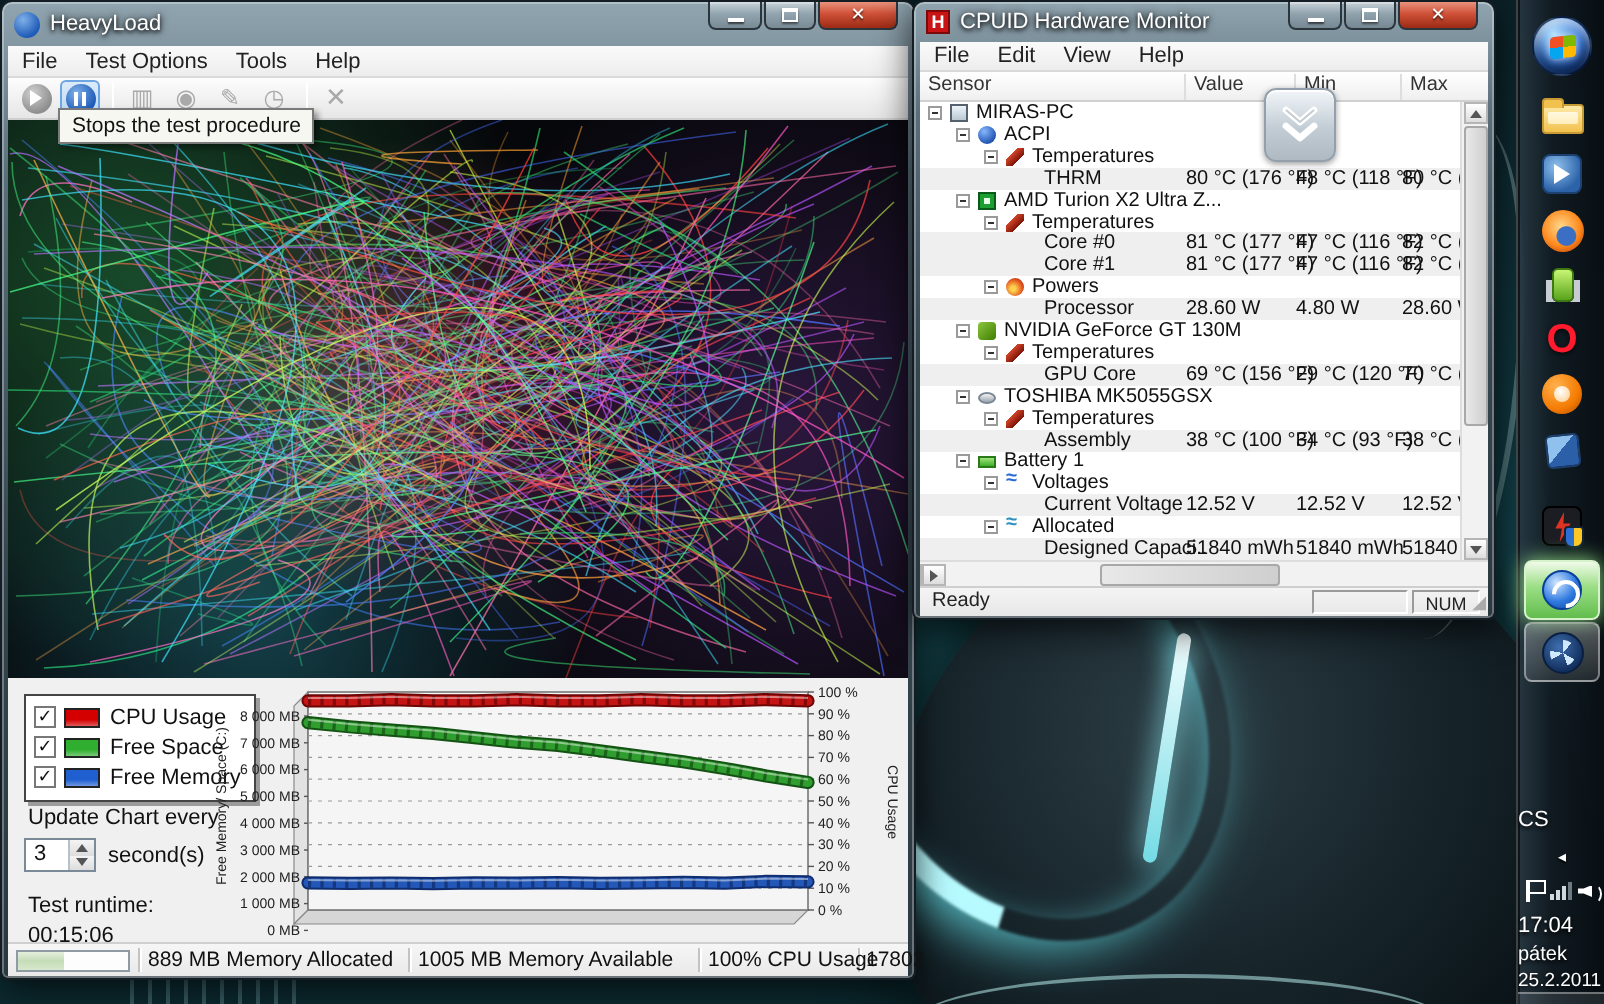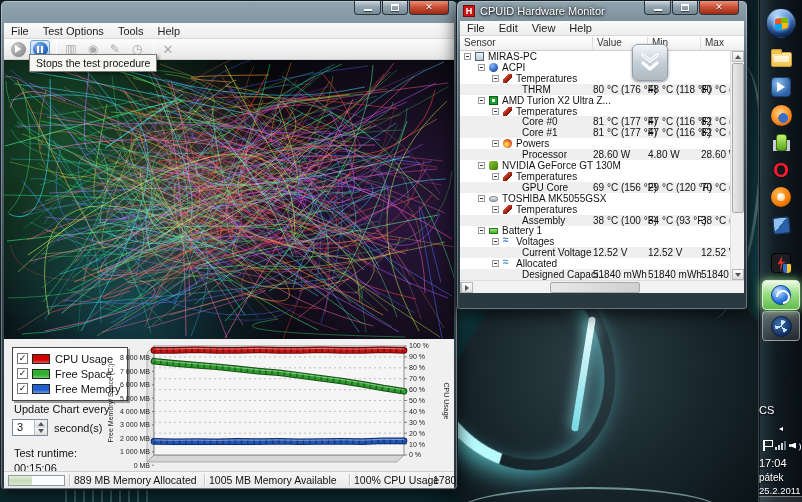--- a/index.html
+++ b/index.html
@@ -209,20 +209,24 @@
 <div id="screen">
 
   <div class="wp wp-wheel"></div>
   <div class="wp wp-ring"></div>
   <div class="wp wp-stripe"></div>
   <div class="wp wp-rim"></div>
   <div class="wp wp-floor"></div>
   <div class="wp wp-streaks"></div>
 
   <div id="hl" class="win">
+    <div class="titlebar">
+      <div class="circ blue" style="width:13px;height:13px;"></div>
+      <span class="title-text">HeavyLoad</span>
+    </div>
     <div class="winbtns">
       <div class="wbtn min">
           <span class="g-min"></span>
         </div>
       <div class="wbtn max">
           <span class="g-max"></span>
         </div>
       <div class="wbtn close">
           <span class="g-x">✕</span>
         </div>
@@ -847,20 +851,26 @@
     </div>
     <div id="hm-hscroll">
       <div class="sc-arrow" style="left:0;">
           <i class="tri lf"></i>
         </div>
       <div class="sc-thumb" style="left:90px;top:1px;height:11px;width:90px;"></div>
       <div class="sc-arrow" style="right:0;">
           <i class="tri rt"></i>
         </div>
     </div>
+    <div id="hm-status">
+      <span style="position:absolute;left:6px;top:1px;">Ready</span>
+      <div class="hm-box" style="left:196px;width:48px;"></div>
+      <div class="hm-box" style="left:246px;width:34px;">NUM</div>
+      <div style="position:absolute;right:1px;bottom:1px;color:#aaa;font-size:9px;">◢</div>
+    </div>
   </div>
 
   <div id="osd">
     <svg width="24" height="24" viewBox="0 0 24 24">
       <polyline points="5,4 12,10 19,4" fill="none" stroke="#fff" stroke-width="3.4" stroke-linecap="round" stroke-linejoin="round"></polyline>
       <polyline points="5,4 12,10 19,4" fill="none" stroke="#8a98a4" stroke-width="1" fill-opacity="0" opacity=".5"></polyline>
       <polyline points="5,12 12,18 19,12" fill="none" stroke="#fff" stroke-width="3.4" stroke-linecap="round" stroke-linejoin="round"></polyline>
     </svg>
   </div>
 

